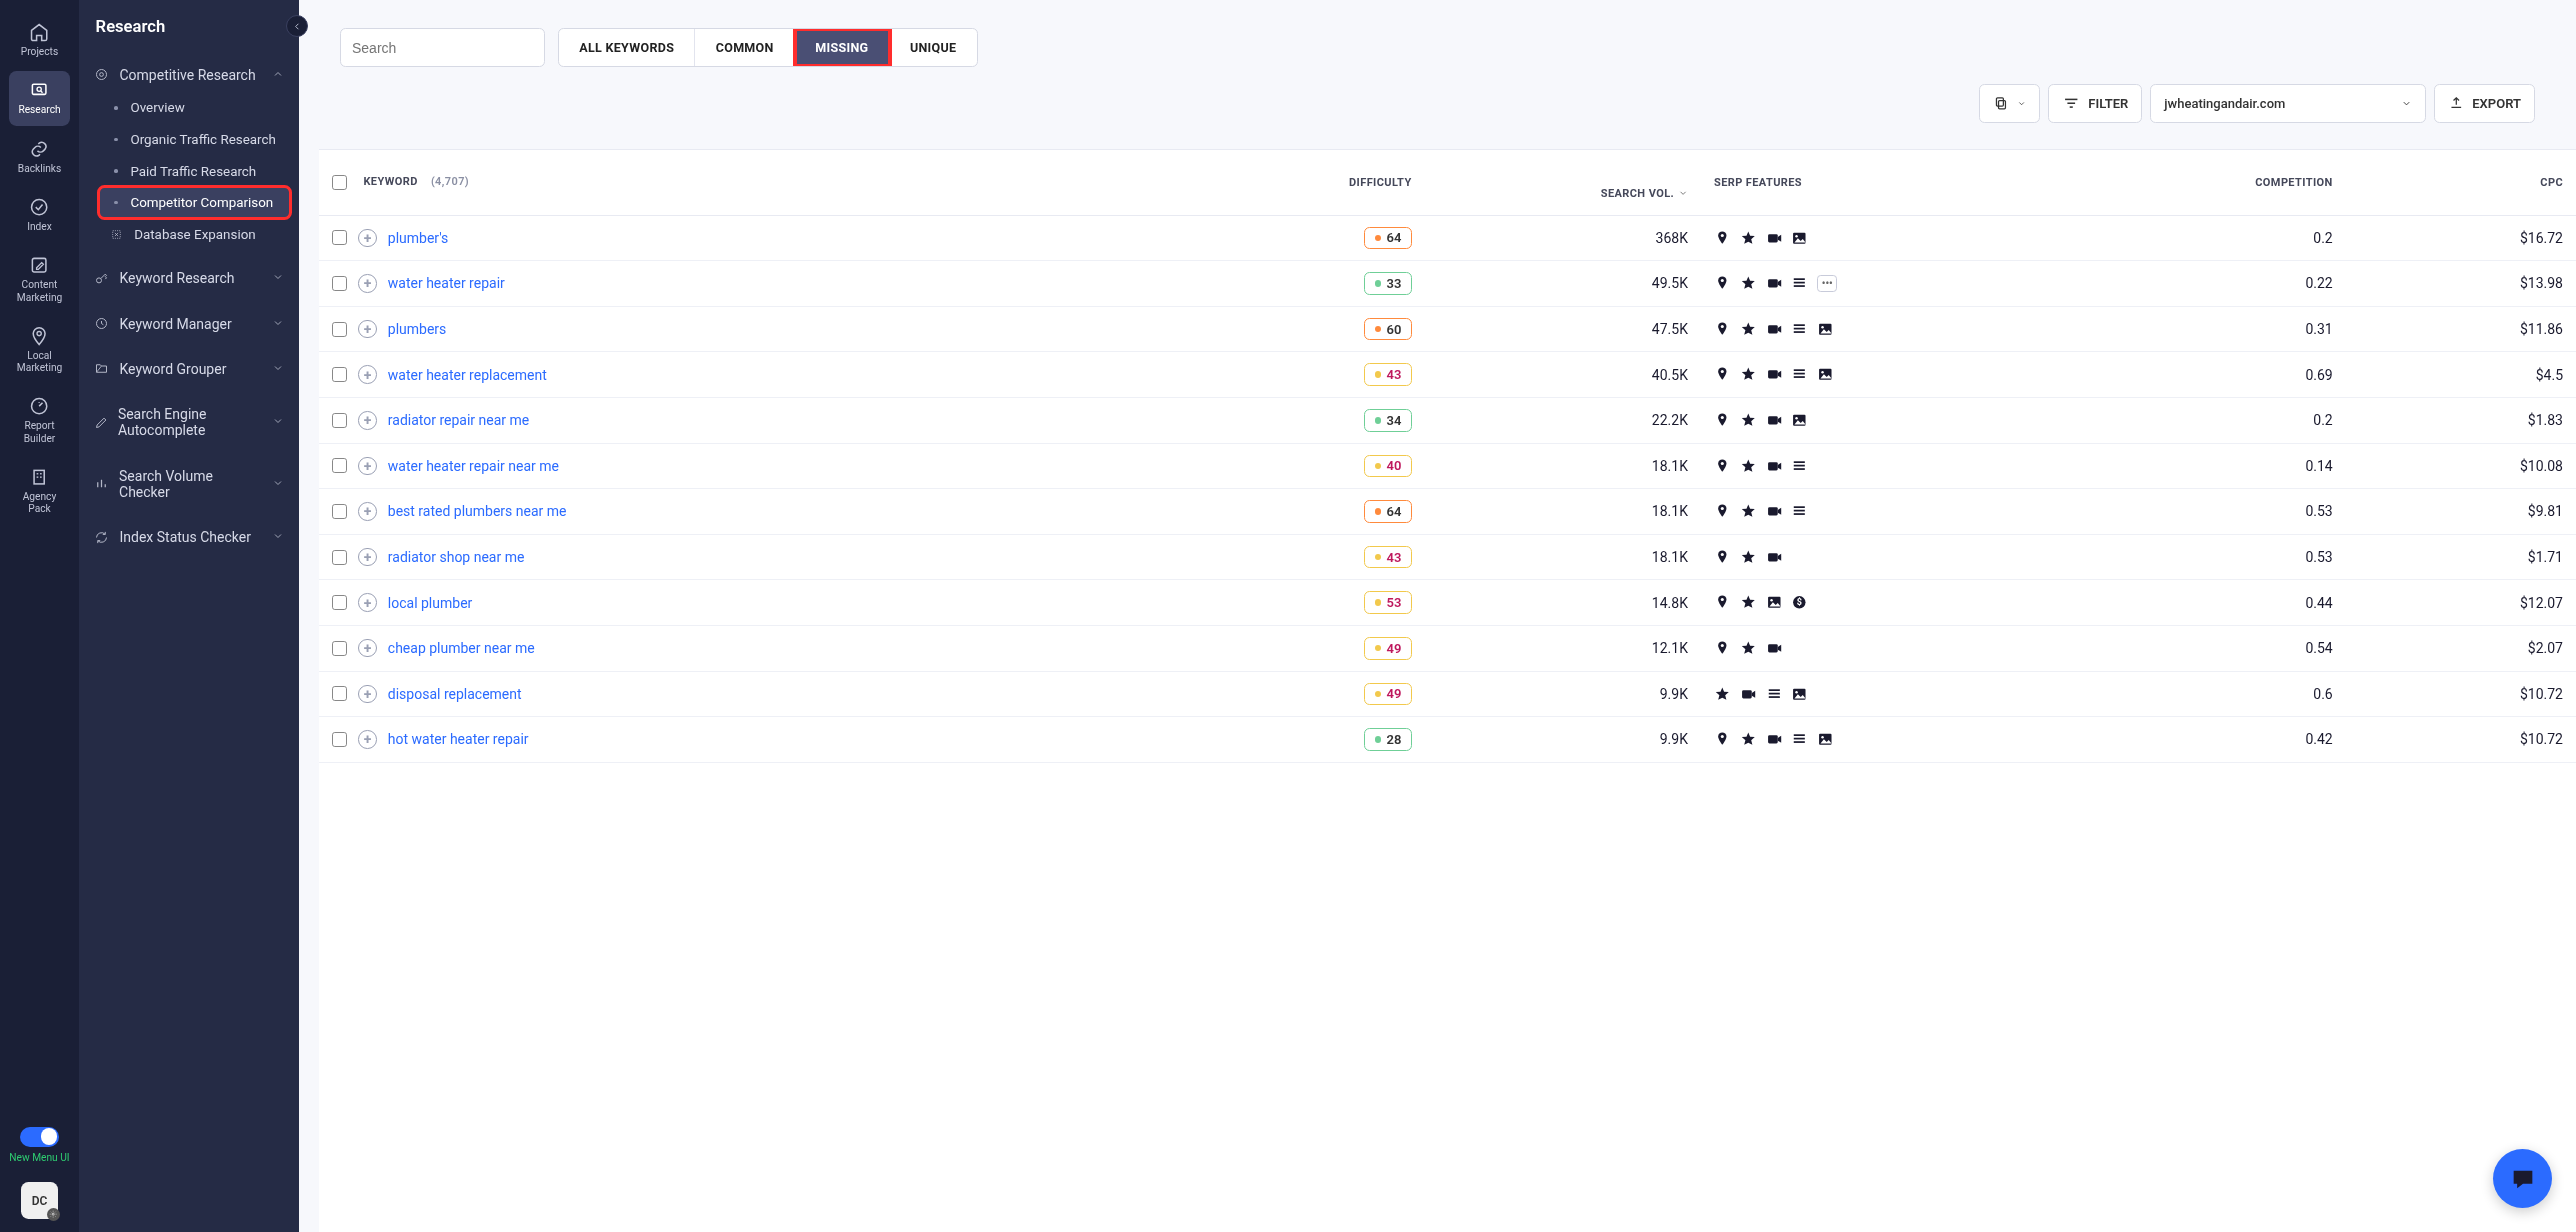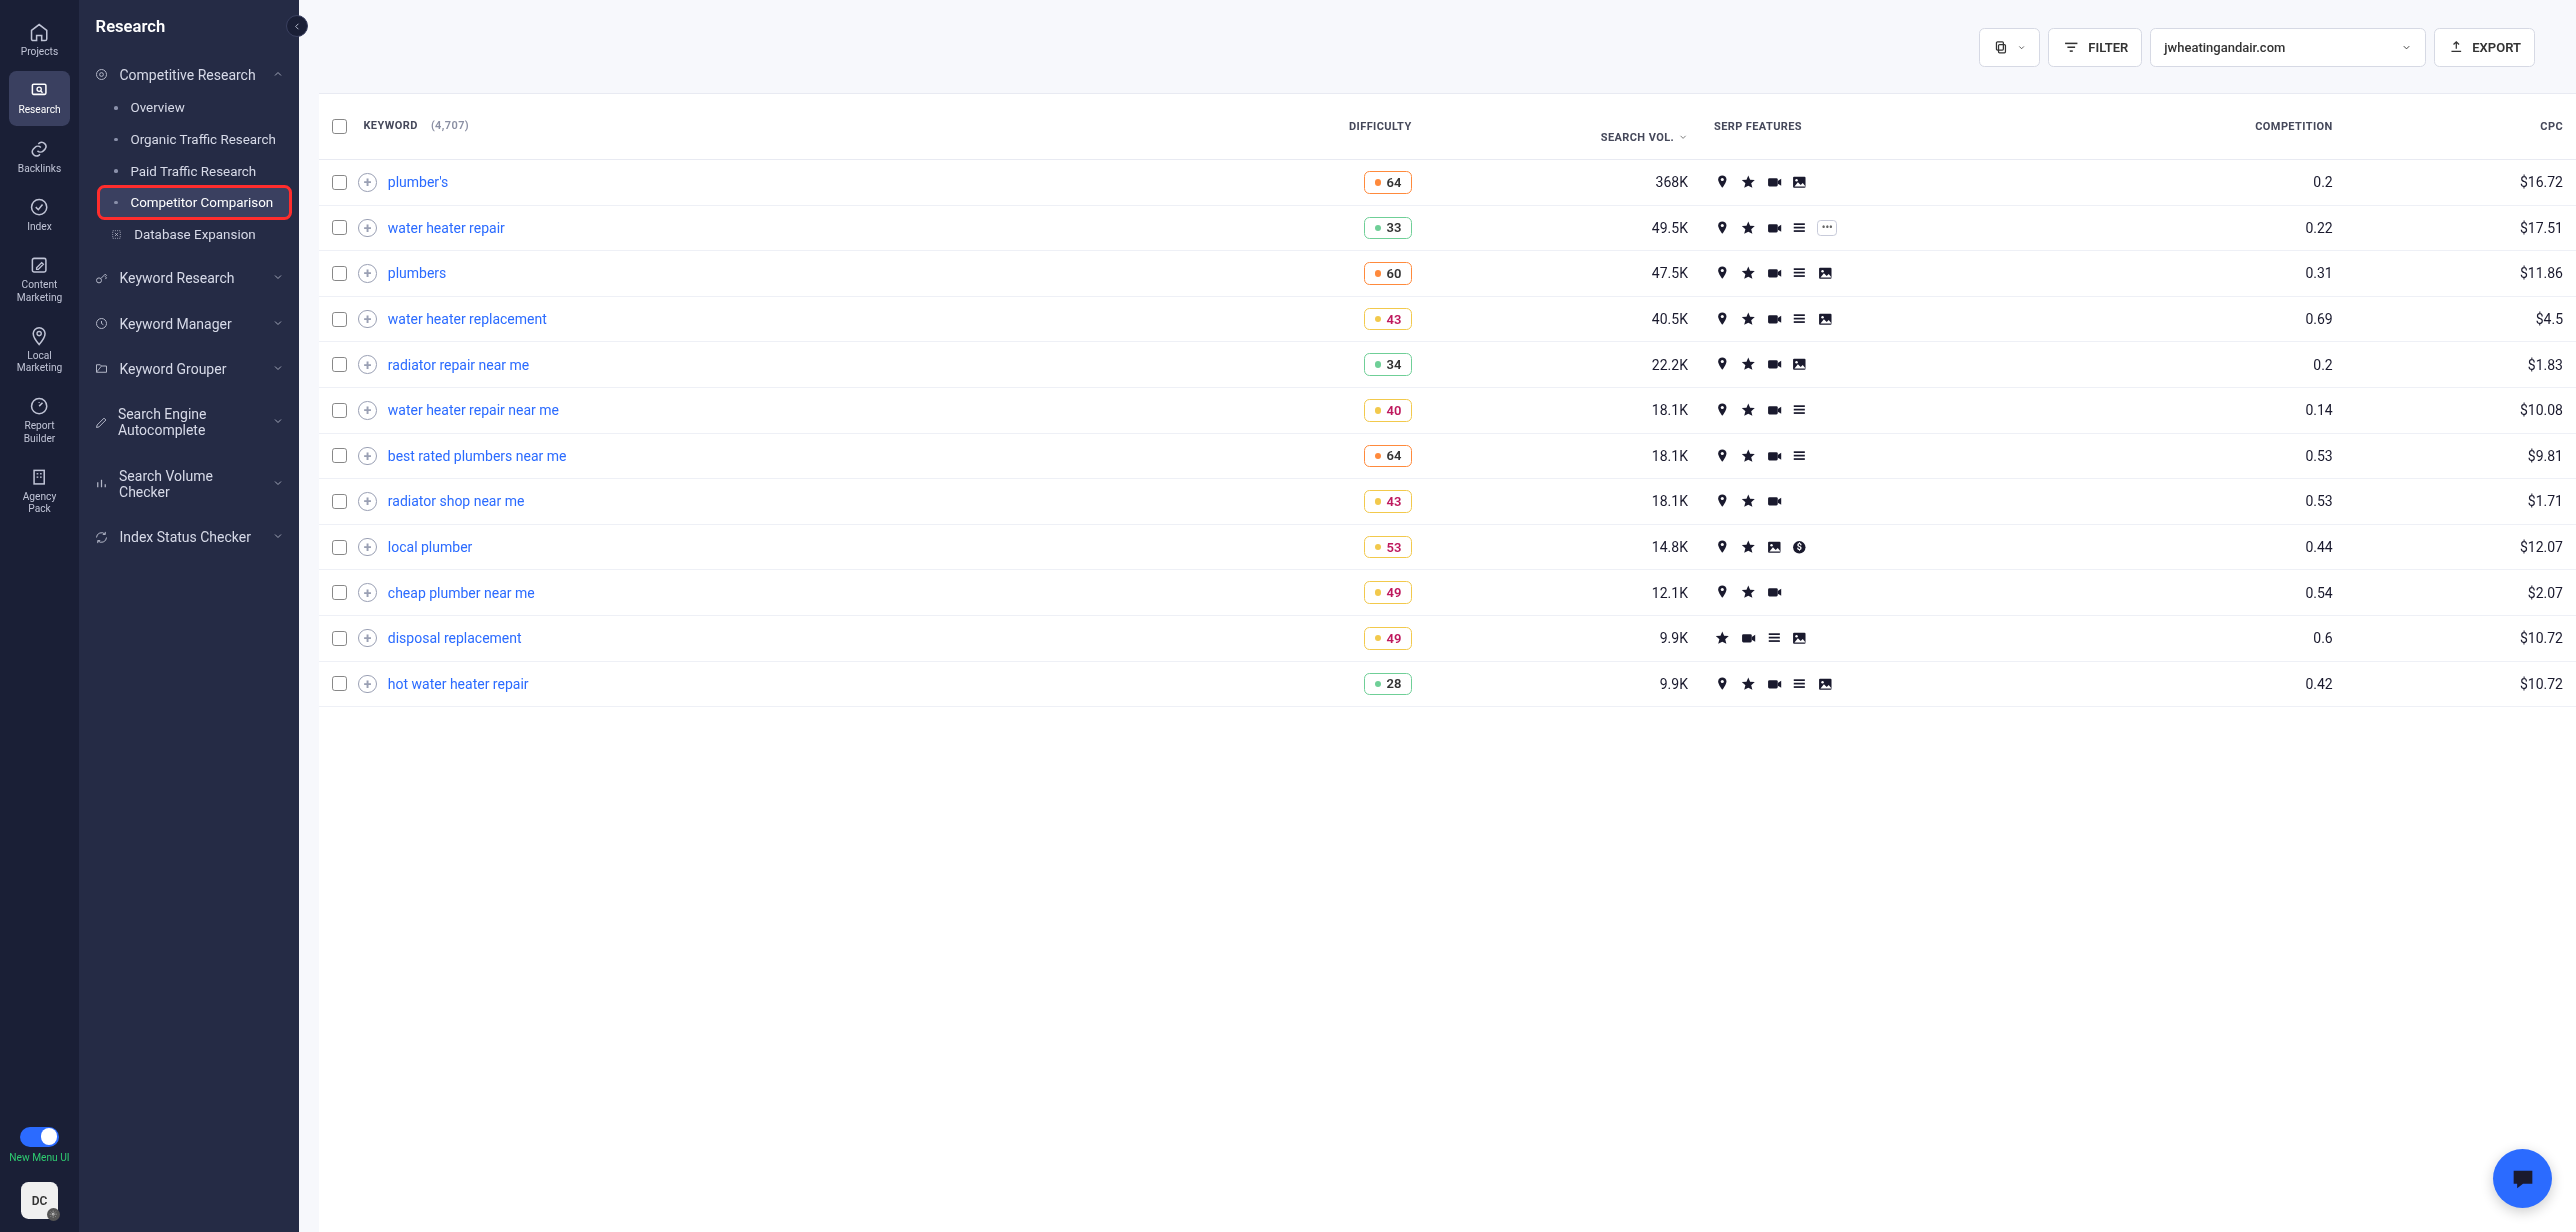--- a/index.html
+++ b/index.html
@@ -394,20 +394,34 @@
             <span class="chev"><svg width="12" height="12" viewBox="0 0 24 24">
                 <use href="#i-chev-down"></use>
               </svg></span>
           </div>
         </div>
       </div>
   </div>
 
   <div class="main">
     <div class="toolbar">
+      <div class="toolbar-row1">
+        <div class="search-box">
+          <input placeholder="Search" style="">
+          <svg width="16.6" height="16.6" viewBox="0 0 24 24" style="color:#9aa0b4">
+              <use href="#i-search"></use>
+            </svg>
+        </div>
+        <div class="seg" id="segments">
+            <div class="seg-btn">ALL KEYWORDS</div>
+            <div class="seg-btn">COMMON</div>
+            <div class="seg-btn active highlighted">MISSING</div>
+            <div class="seg-btn">UNIQUE</div>
+          </div>
+      </div>
       <div class="toolbar-row2">
         <div class="btn">
           <svg width="16.6" height="16.6" viewBox="0 0 24 24">
               <use href="#i-copy"></use>
             </svg>
           <svg width="9.2" height="9.2" viewBox="0 0 24 24">
               <use href="#i-chev-down"></use>
             </svg>
         </div>
         <div class="btn">
@@ -505,21 +519,21 @@
                   <svg viewBox="0 0 24 24">
                     <use href="#s-video"></use>
                   </svg>
                   <svg viewBox="0 0 24 24">
                     <use href="#s-list"></use>
                   </svg>
                   <span class="more-box">•••</span>
                 </div>
               </td>
     <td class="r">0.22</td>
-    <td class="r">$17.51</td>
+    <td class="r">$13.98</td>
             </tr>
             <tr>
     <td>
                 <div class="kw-cell">
       <span class="chk"></span>
       <span class="plus">+</span>
       <span class="kw-link">plumbers</span>
     </div>
               </td>
     <td class="r"><span class="diff-pill diff-orange"><span class="dot2"></span>60</span></td>

